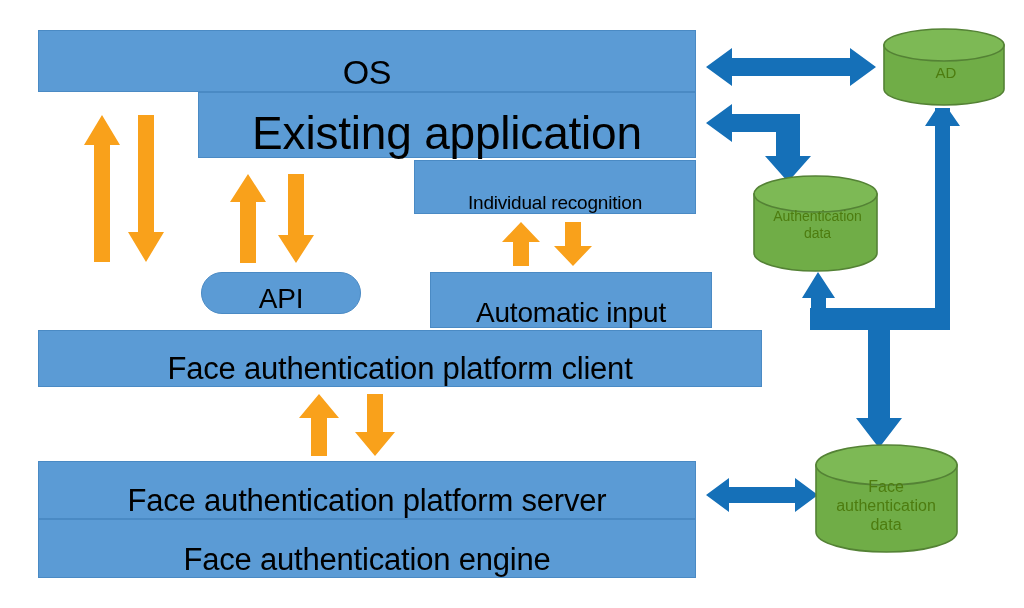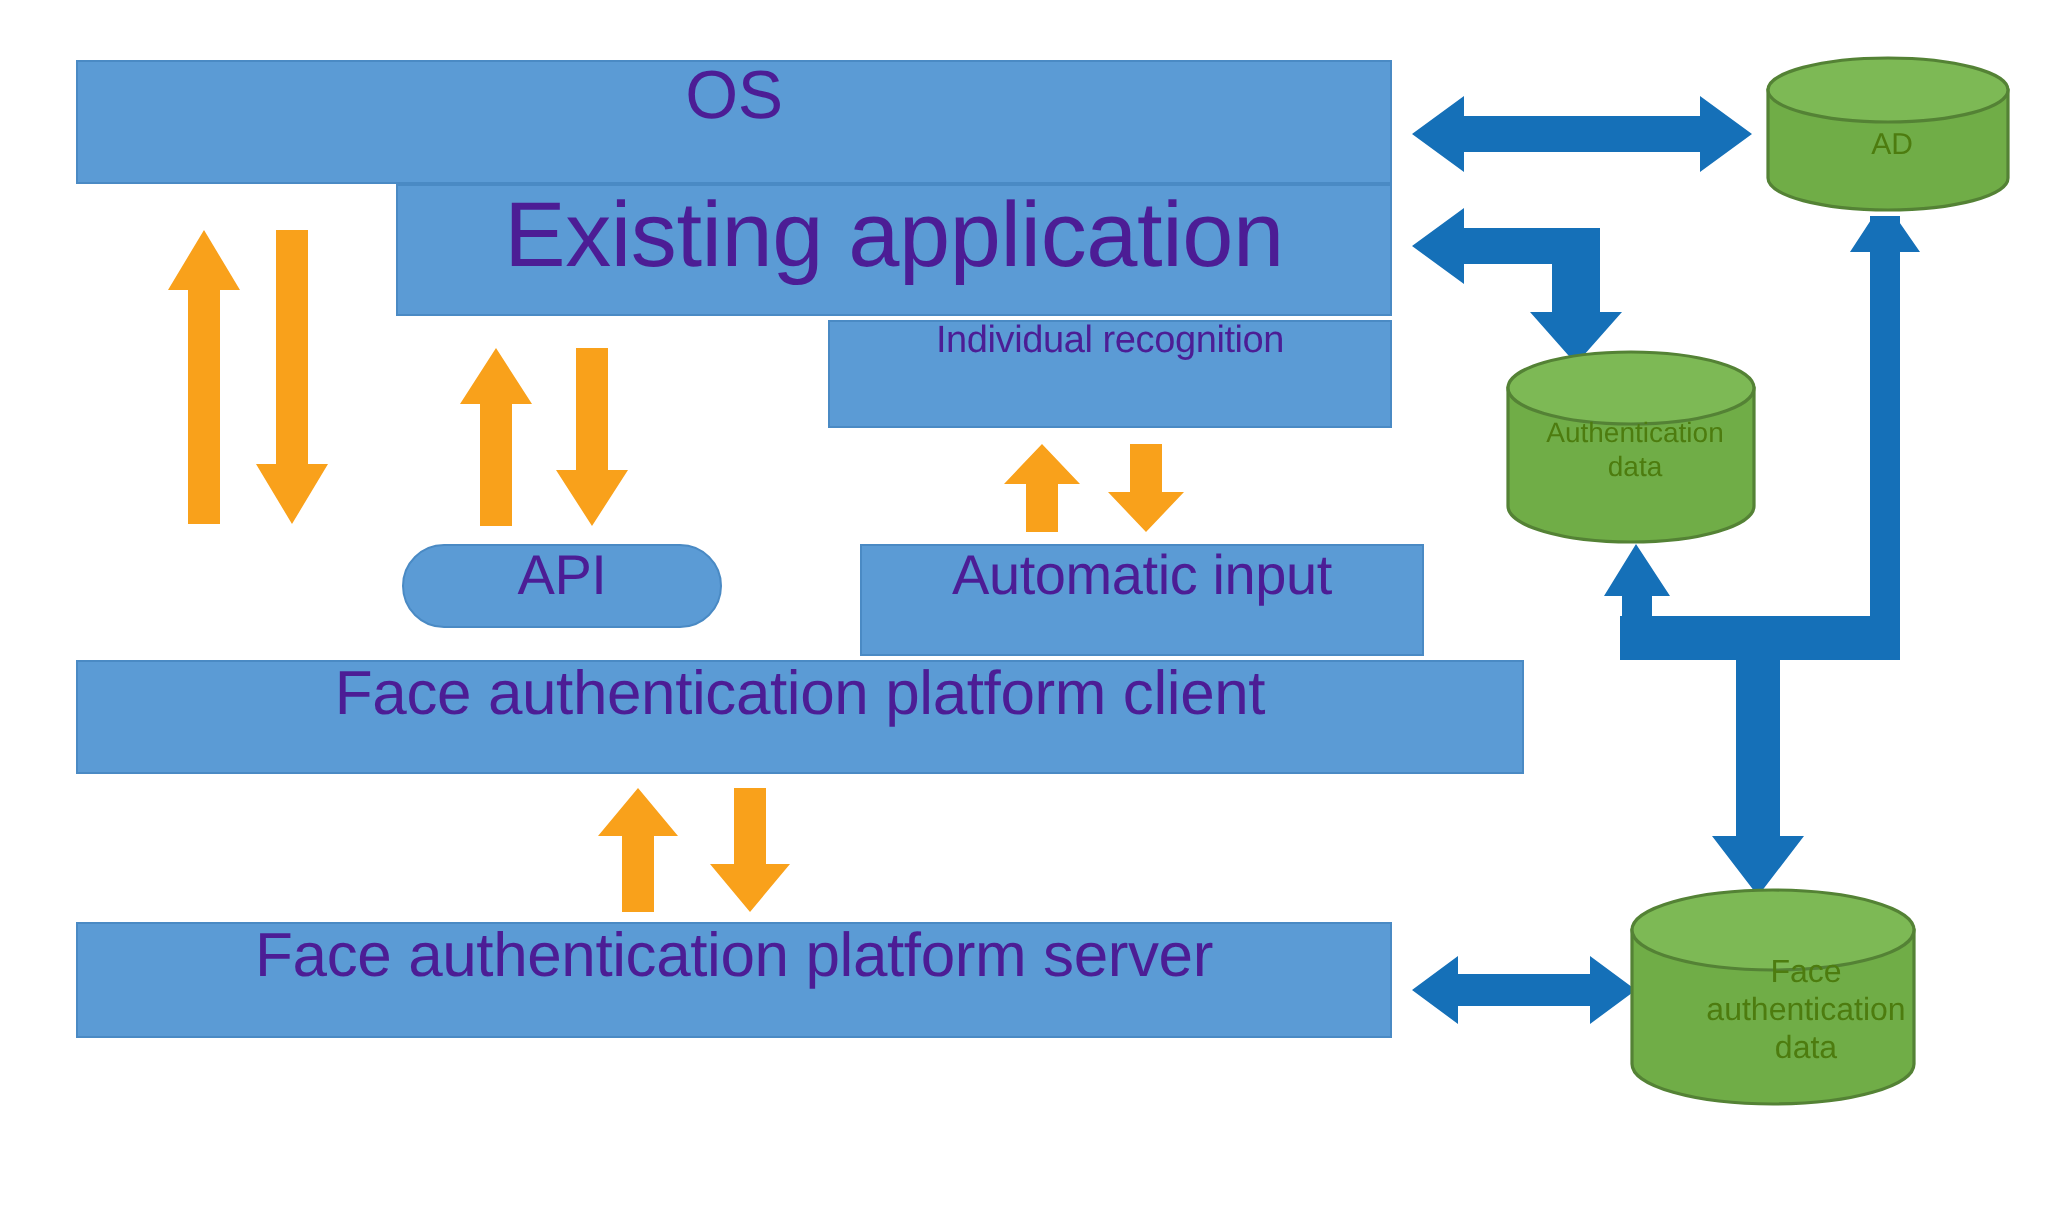--- a/index.html
+++ b/index.html
@@ -16,23 +16,23 @@
     width: 1024px;
     height: 608px;
     background: #ffffff;
     overflow: hidden;
   }
   .box {
     position: absolute;
     background: #5B9BD5;
     border: 1px solid #4A8AC4;
     box-sizing: border-box;
-    color: #4c1d95;
+    color: #000000;
     display: flex;
-    align-items: flex-start;
+    align-items: flex-end;
     justify-content: center;
     text-align: center;
     line-height: 1.05;
     white-space: nowrap;
     font-weight: 400;
     letter-spacing: -0.2px;
   }
   .cyl {
     position: absolute;
   }
@@ -85,20 +85,23 @@
   </div>
 
   <div class="box" style="left:38px; top:330px; width:724px; height:57px; font-size:31px;">
     <span>Face authentication platform client</span>
   </div>
 
   <div class="box" style="left:38px; top:461px; width:658px; height:58px; font-size:31px;">
     <span>Face authentication platform server</span>
   </div>
 
+  <div class="box" style="left:38px; top:519px; width:658px; height:59px; font-size:31px;">
+    <span>Face authentication engine</span>
+  </div>
 
   <div class="arrow" style="left:84px; top:115px; width:36px; height:147px;">
     <svg width="36" height="147" viewBox="0 0 36 147">
       <polygon points="18,0 36,30 26,30 26,147 10,147 10,30 0,30" fill="#F9A11B"></polygon>
     </svg>
   </div>
   <div class="arrow" style="left:128px; top:115px; width:36px; height:147px;">
     <svg width="36" height="147" viewBox="0 0 36 147">
       <polygon points="18,147 36,117 26,117 26,0 10,0 10,117 0,117" fill="#F9A11B"></polygon>
     </svg>
@@ -180,21 +183,21 @@
 
   <div class="cyl" style="left:753px; top:175px; width:125px; height:97px;">
     <svg width="125" height="97" viewBox="0 0 125 97">
       <path d="M 1,19 L 1,78 A 61.5 18 0 0 0 124,78 L 124,19 Z" fill="#70AD47" stroke="#548235" stroke-width="1.6"></path>
       <ellipse cx="62.5" cy="19" rx="61.5" ry="18" fill="#7DB955" stroke="#548235" stroke-width="1.6"></ellipse>
     </svg>
     <div class="cyl-label" style="top:33px; font-size:14px; white-space:pre-line;">Authentication
 data</div>
   </div>
 
-  <div class="cyl" style="left:815px; top:444px; width:138px; height:110px;padding-left:34px;">
+  <div class="cyl" style="left:815px; top:444px; width:138px; height:110px;">
     <svg width="143" height="110" viewBox="0 0 143 110">
       <path d="M 1,21 L 1,88 A 70.5 20 0 0 0 142,88 L 142,21 Z" fill="#70AD47" stroke="#548235" stroke-width="1.6"></path>
       <ellipse cx="71.5" cy="21" rx="70.5" ry="20" fill="#7DB955" stroke="#548235" stroke-width="1.6"></ellipse>
     </svg>
     <div class="cyl-label" style="top:34px; font-size:16px; white-space:pre-line;">Face
 authentication
 data</div>
   </div>
 
 </div>

